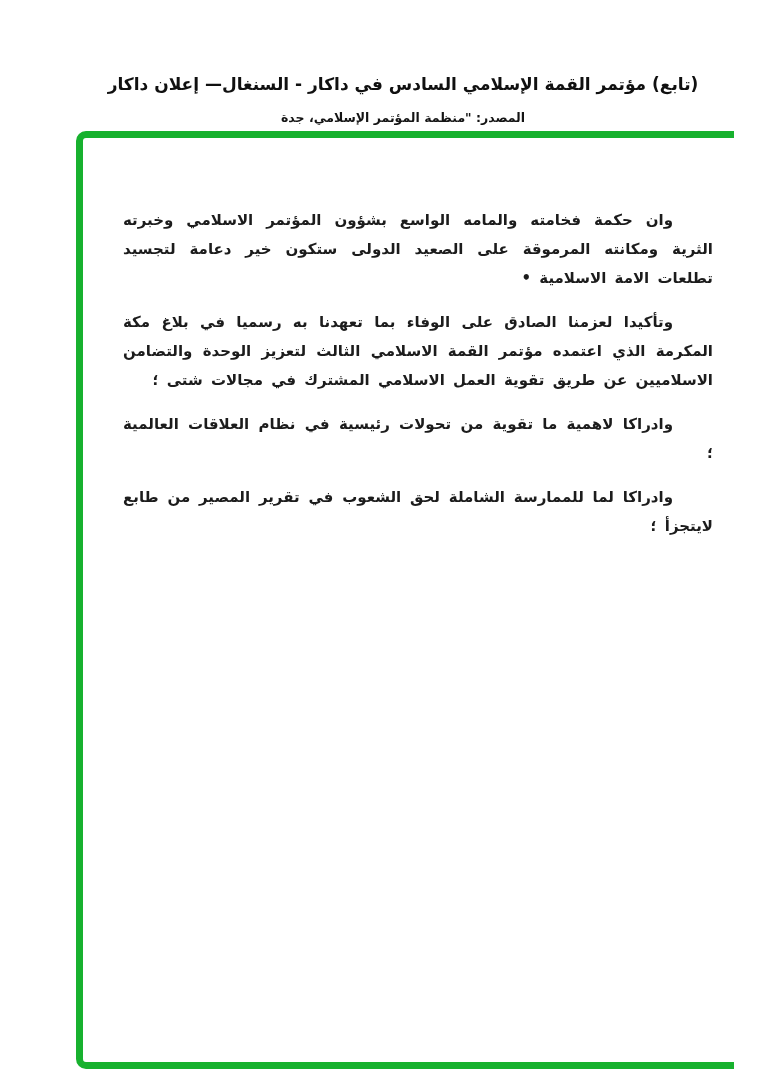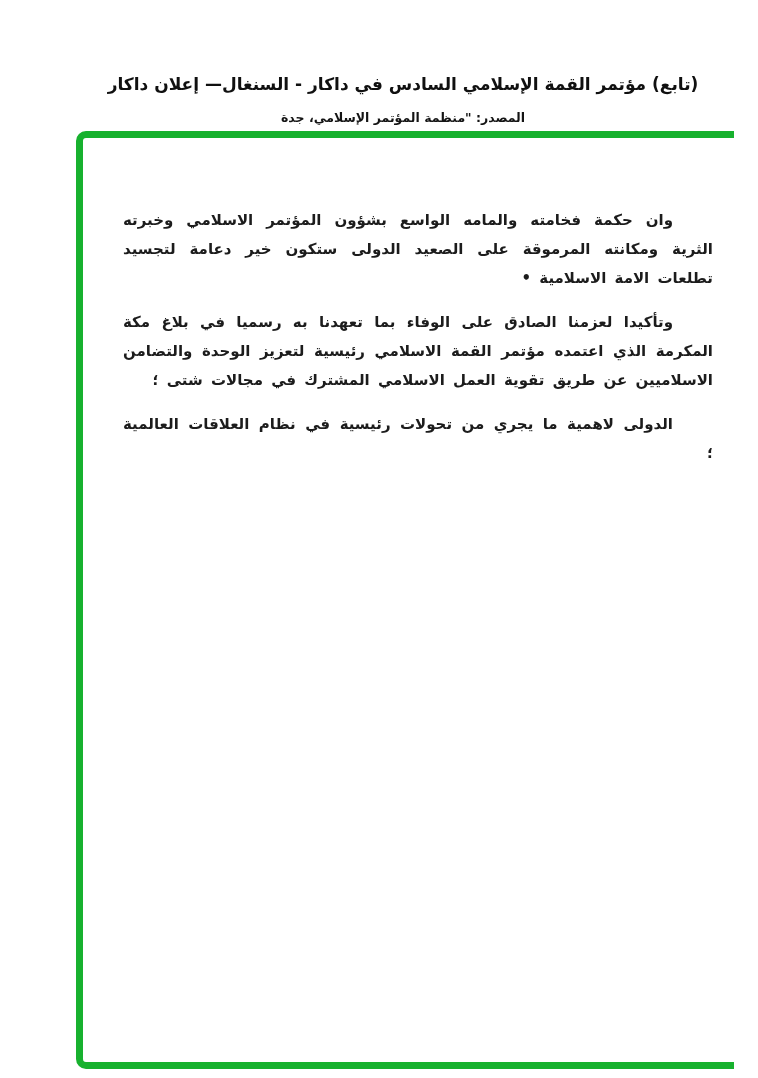--- a/index.html
+++ b/index.html
@@ -70,19 +70,20 @@
 
 <div class="page">
 
   <div class="page-header">
     <div class="doc-title">(تابع) مؤتمر القمة الإسلامي السادس في داكار - السنغال— إعلان داكار</div>
     <div class="doc-source">المصدر: "منظمة المؤتمر الإسلامي، جدة</div>
   </div>
 
   <div class="content-frame" style="border-color: rgb(23, 177, 46);">
     <p>وان حكمة فخامته والمامه الواسع بشؤون المؤتمر الاسلامي وخبرته الثرية ومكانته المرموقة على الصعيد الدولى ستكون خير دعامة لتجسيد تطلعات الامة الاسلامية •</p>
-    <p>وتأكيدا لعزمنا الصادق على الوفاء بما تعهدنا به رسميا في بلاغ مكة المكرمة الذي اعتمده مؤتمر القمة الاسلامي رئيسية لتعزيز الوحدة والتضامن الاسلاميين عن طريق تقوية العمل الاسلامي المشترك في مجالات شتى ؛</p>
-    <p>الدولى لاهمية ما يجري من تحولات رئيسية في نظام العلاقات العالمية ؛</p>
+    <p>وتأكيدا لعزمنا الصادق على الوفاء بما تعهدنا به رسميا في بلاغ مكة المكرمة الذي اعتمده مؤتمر القمة الاسلامي الثالث لتعزيز الوحدة والتضامن الاسلاميين عن طريق تقوية العمل الاسلامي المشترك في مجالات شتى ؛</p>
+    <p>وادراكا لاهمية ما تقوية من تحولات رئيسية في نظام العلاقات العالمية ؛</p>
+    <p>وادراكا لما للممارسة الشاملة لحق الشعوب في تقرير المصير من طابع لايتجزأ ؛</p>
   </div>
 
   <div class="page-footer">٢</div>
 
 </div>
 
 </body></html>

